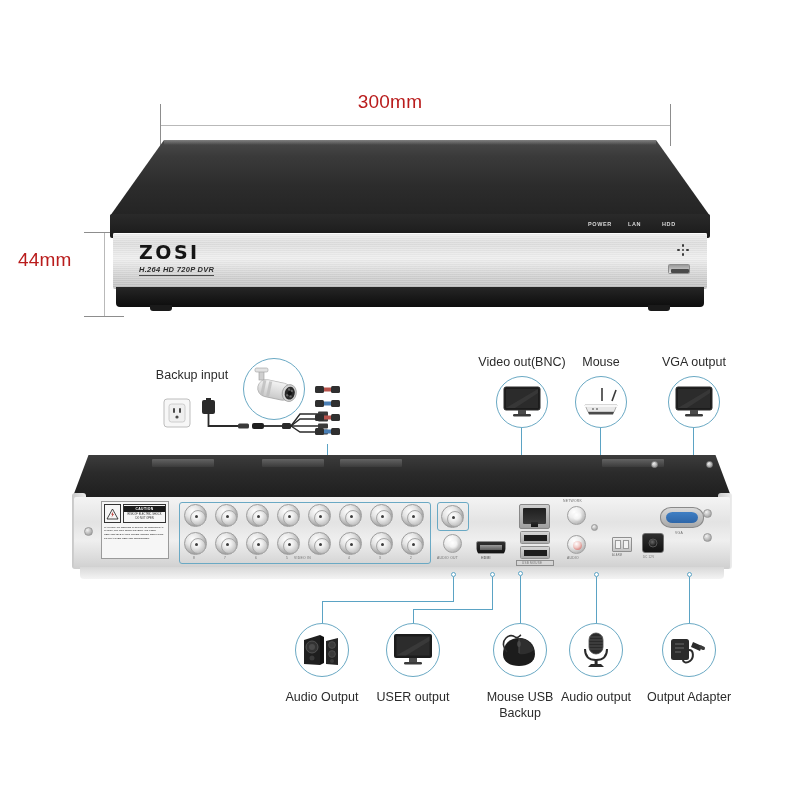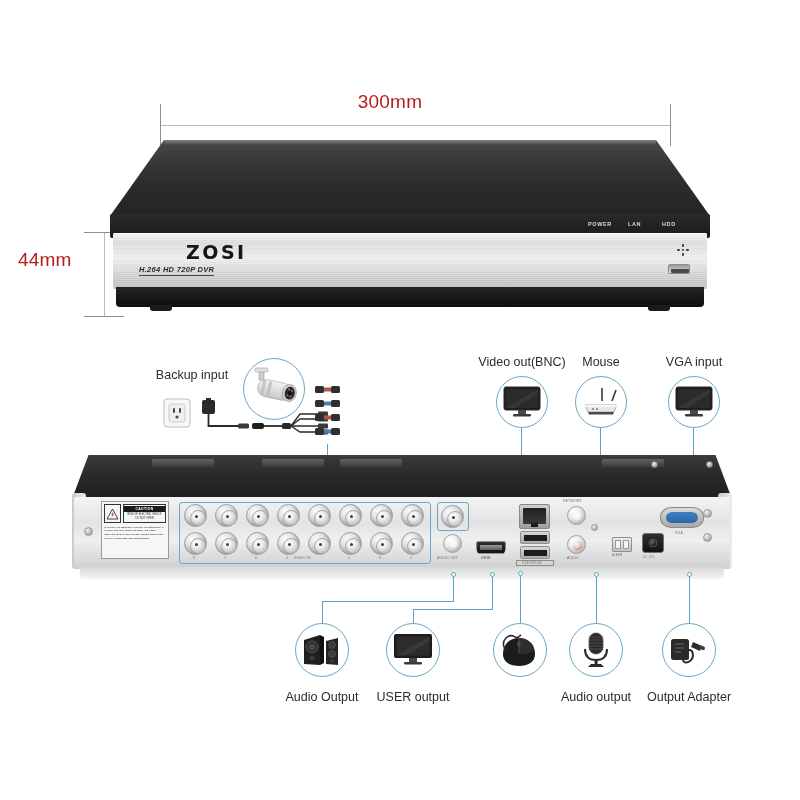--- a/index.html
+++ b/index.html
@@ -71,21 +71,20 @@
   }
   .foot {
     position: absolute; top: 165px; width: 22px; height: 6px;
     background: #1a1a1a; border-radius: 0 0 3px 3px;
   }
   .brand {
     position: absolute; left: 26px; top: 8px;
     font-family: "DejaVu Sans", sans-serif;
     font-weight: 700; font-size: 19px; letter-spacing: 2.5px;
     color: #161616;
-    margin-left: 47px;
   }
   .brand-sub {
     position: absolute; left: 26px; top: 32px;
     font-size: 7.5px; font-weight: 700; font-style: italic;
     letter-spacing: .3px; color: #2a2a2a;
     border-bottom: 1px solid #4a4a4a; padding-bottom: 1px;
   }
   .led-label {
     position: absolute; top: 7px;
     font-size: 5.5px; font-weight: 700; letter-spacing: .6px; color: #d8d8d8;
@@ -335,21 +334,21 @@
     </div>
 
     <div class="front-base"></div>
     <div class="foot" style="left:40px;"></div>
     <div class="foot" style="right:40px;"></div>
   </div>
 
   <div class="top-label" style="left:192px;top:368px;transform:translateX(-50%);">Backup input</div>
   <div class="top-label" style="left:522px;top:355px;transform:translateX(-50%);">Video out(BNC)</div>
   <div class="top-label" style="left:601px;top:355px;transform:translateX(-50%);">Mouse</div>
-  <div class="top-label" style="left:694px;top:355px;transform:translateX(-50%);">VGA input</div>
+  <div class="top-label" style="left:694px;top:355px;transform:translateX(-50%);">VGA output</div>
 
   <div class="icon-circle" style="left:243px;top:358px;width:62px;height:62px;">
     <svg width="54" height="44" viewBox="0 0 54 44" aria-hidden="true">
       <rect x="12" y="4" width="5" height="9" fill="#cfcfcf" stroke="#9a9a9a" stroke-width=".6"></rect>
       <rect x="8" y="1" width="13" height="4" rx="1.5" fill="#e2e2e2" stroke="#a0a0a0" stroke-width=".6"></rect>
       <g transform="rotate(12 30 26)">
         <rect x="10" y="15" width="34" height="17" rx="8.5" fill="#e8e8e8" stroke="#9a9a9a" stroke-width=".7"></rect>
         <rect x="10" y="15" width="34" height="17" rx="8.5" fill="url(#g1)" opacity=".5"></rect>
         <ellipse cx="42" cy="23.5" rx="7" ry="8.5" fill="#d5d5d5" stroke="#8f8f8f" stroke-width=".7"></ellipse>
         <ellipse cx="42.5" cy="23.5" rx="5" ry="6.5" fill="#2a2a2a"></ellipse>
@@ -669,16 +668,18 @@
       <rect x="6" y="15" width="9" height="2" fill="#4a4a4a"></rect>
       <rect x="6" y="19" width="6" height="2" fill="#4a4a4a"></rect>
       <path d="M20 18 C25 18 25 26 21 29 C17 32 14 30 14 28" stroke="#2a2a2a" stroke-width="2" fill="none"></path>
       <path d="M24 10 L33 14 L31 19 L22 15 Z" fill="#2b2b2b"></path>
       <rect x="31" y="13" width="6" height="3.4" rx="1.5" fill="#3a3a3a" transform="rotate(24 31 13)"></rect>
     </svg>
   </div>
 
   <div class="periph-label" style="left:322px;top:690px;width:120px;transform:translateX(-50%);">Audio Output</div>
   <div class="periph-label" style="left:413px;top:690px;width:120px;transform:translateX(-50%);">USER output</div>
+  <div class="periph-label" style="left:520px;top:690px;width:110px;transform:translateX(-50%);">Mouse USB
+Backup</div>
   <div class="periph-label" style="left:596px;top:690px;width:110px;transform:translateX(-50%);">Audio output</div>
   <div class="periph-label" style="left:689px;top:690px;width:120px;transform:translateX(-50%);">Output Adapter</div>
 
 </div>
 
 </body></html>

